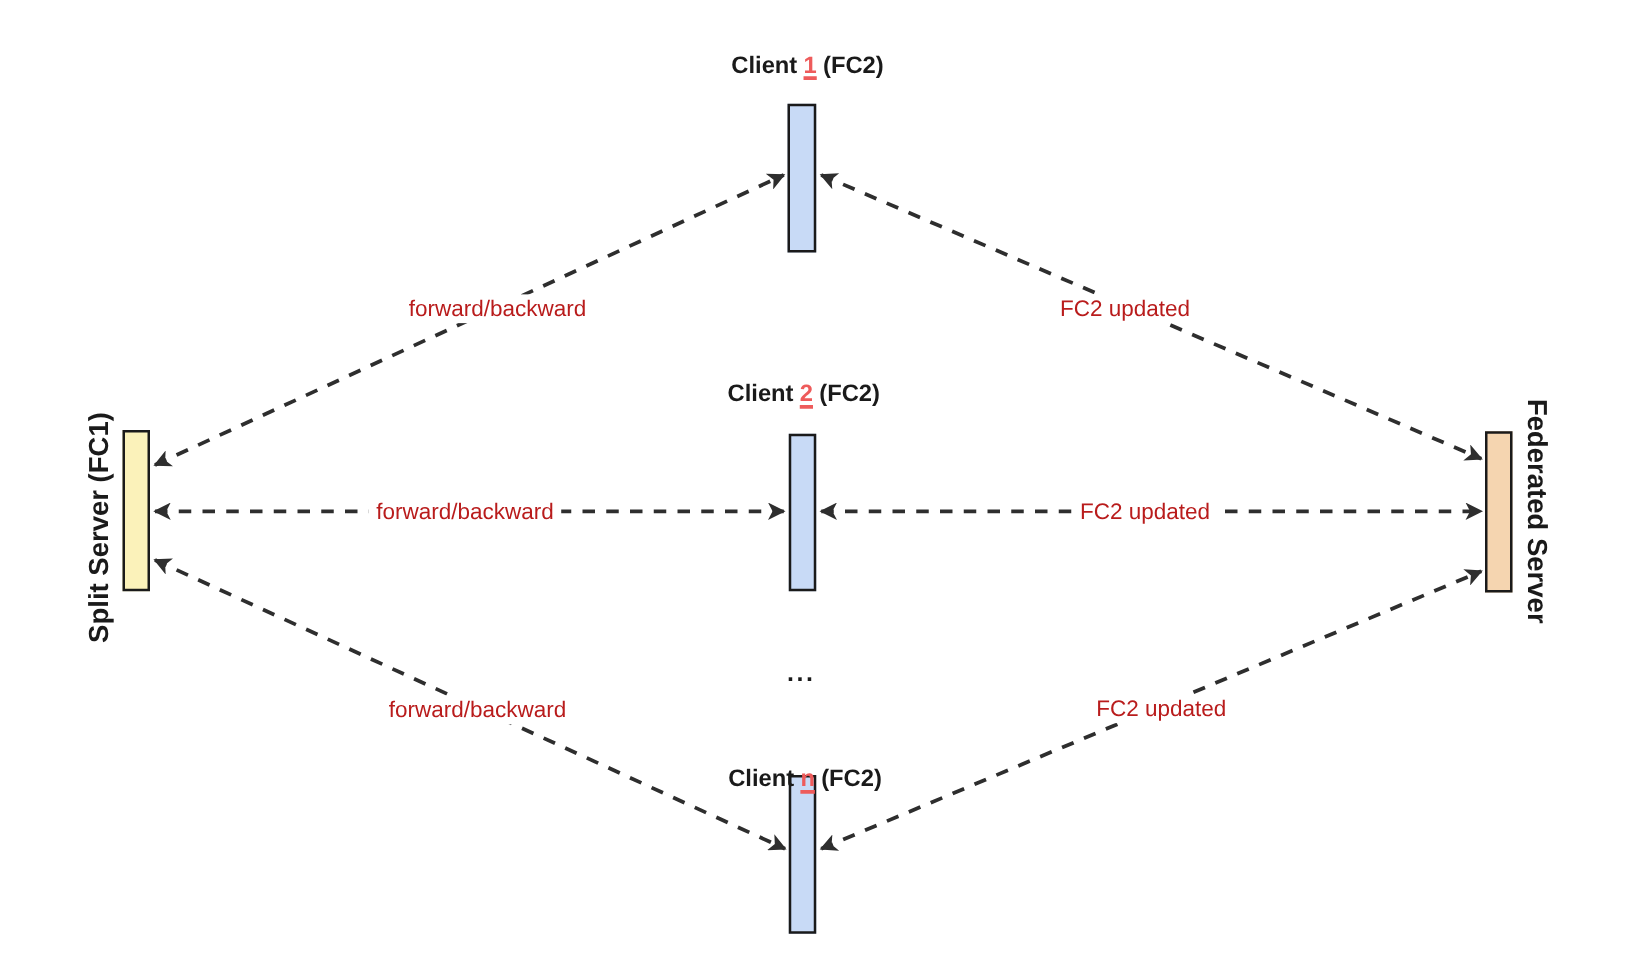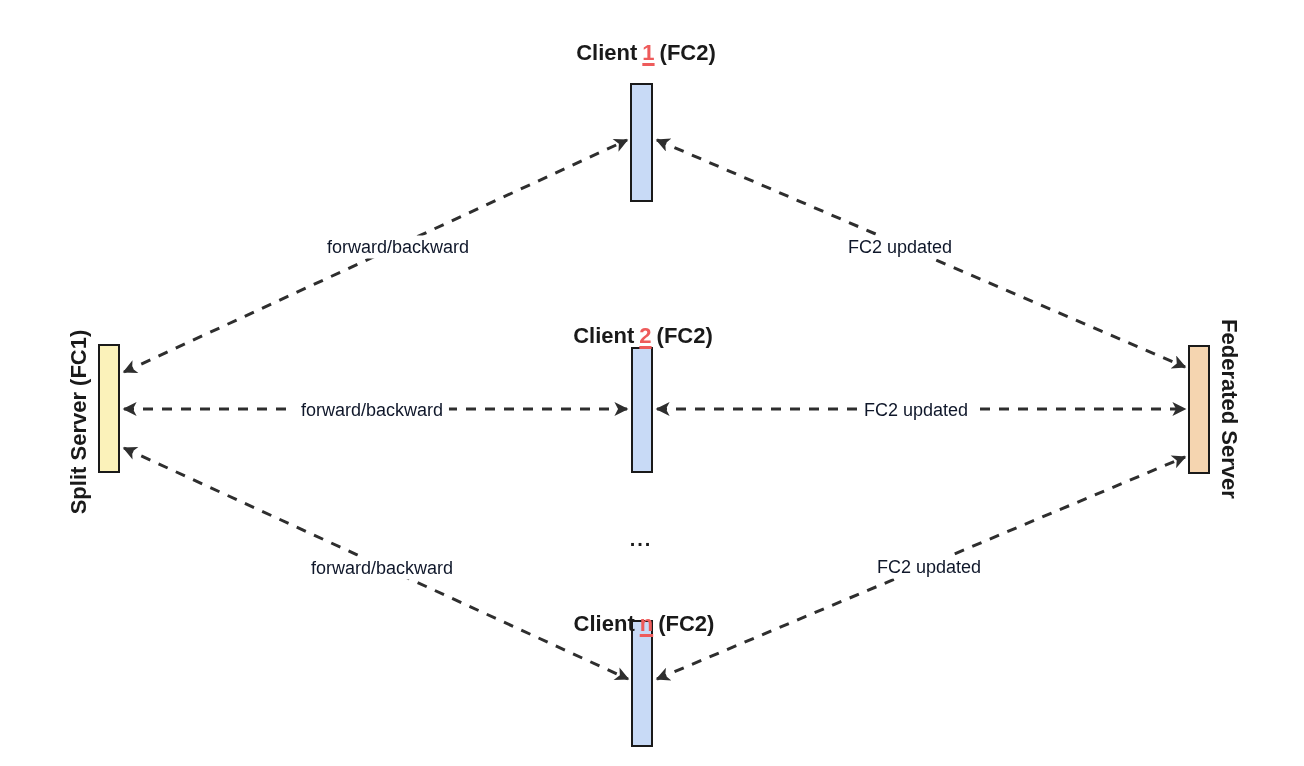--- a/index.html
+++ b/index.html
@@ -29,21 +29,21 @@
     z-index: 3;
   }
   .client-rect   { background: #c8daf6; }
   .split-rect    { background: #fbf2ba; }
   .federated-rect{ background: #f5d5b0; }
 
   .client-title {
     position: absolute;
     transform: translate(-50%, -50%);
     white-space: nowrap;
-    font-size: 22px;
+    font-size: 19px;
     font-weight: 700;
     color: #1a1a1a;
     z-index: 4;
   }
   .client-title .sep { display: inline-block; width: 5px; }
   .client-id {
     color: #ee5b5b;
     text-decoration: underline;
     text-decoration-thickness: 2.5px;
     text-underline-offset: 3px;
@@ -58,21 +58,21 @@
   }
   .side-label.left  { transform: translate(-50%, -50%) rotate(-90deg); }
   .side-label.right { transform: translate(-50%, -50%) rotate(90deg); }
 
   .edge-label {
     position: absolute;
     transform: translate(-50%, -50%);
     white-space: nowrap;
     font-size: 18px;
     font-weight: 400;
-    color: #0f172a;
+    color: #b91c1c;
     background: #ffffff;
     padding: 1px 6px;
     z-index: 2;
   }
   .ellipsis {
     position: absolute;
     transform: translate(-50%, -50%);
     font-size: 20px;
     font-weight: 700;
     letter-spacing: 2px;
@@ -112,21 +112,21 @@
   <div class="node-rect split-rect" style="left:98px; top:344px; width:22px; height:129px;"></div>
 
   <div class="node-rect federated-rect" style="left:1188px; top:345px; width:22px; height:129px;"></div>
   <div class="side-label right" style="left:1229px; top:409px;">Federated Server</div>
 
   <div class="client-title" style="left:646px; top:53px;">
     <span>Client</span><span class="sep"></span><span class="client-id">1</span><span class="sep"></span><span>(FC2)</span>
   </div>
   <div class="node-rect client-rect" style="left:630px; top:83px; width:23px; height:119px;"></div>
 
-  <div class="client-title" style="left:643px; top:336px;">
+  <div class="client-title" style="left:643px; top:316px;">
     <span>Client</span><span class="sep"></span><span class="client-id">2</span><span class="sep"></span><span>(FC2)</span>
   </div>
   <div class="node-rect client-rect" style="left:631px; top:347px; width:22px; height:126px;"></div>
 
   <div class="ellipsis" style="left:641px; top:539px;">...</div>
 
   <div class="client-title" style="left:644px; top:624px;">
     <span>Client</span><span class="sep"></span><span class="client-id">n</span><span class="sep"></span><span>(FC2)</span>
   </div>
   <div class="node-rect client-rect" style="left:631px; top:620px; width:22px; height:127px;"></div>

